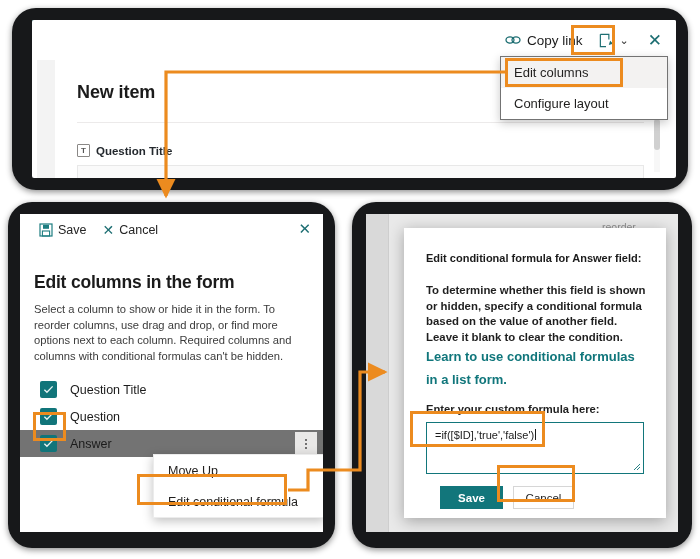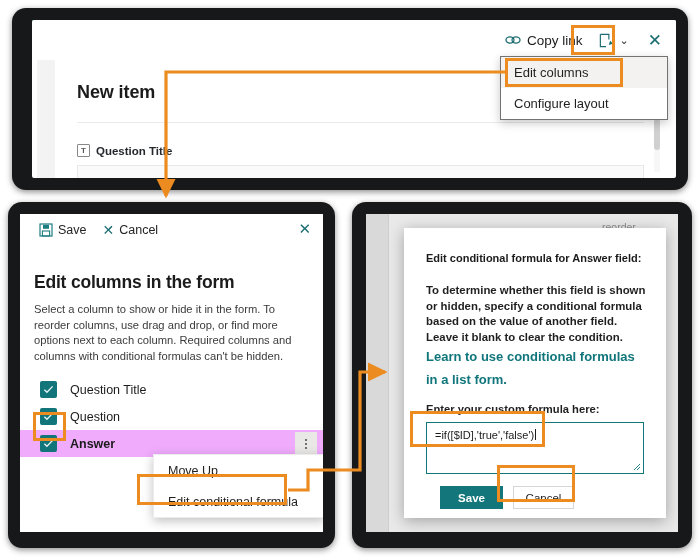--- a/index.html
+++ b/index.html
@@ -11,21 +11,21 @@
     overflow:hidden;
     position:relative;
     -webkit-font-smoothing:antialiased;
   }
   .stage{position:absolute;inset:0;}
 
   
   .frame{
     position:absolute;
     background:#17181a;
-    border-radius:14px;
+    border-radius:24px;
     box-shadow:0 2px 6px rgba(0,0,0,.45);
   }
   .frame-inner{
     position:absolute;
     overflow:hidden;
     background:#ffffff;
   }
 
   
   #top-frame{left:12px;top:8px;width:676px;height:182px;}
@@ -117,21 +117,21 @@
   }
   .pane-desc{
     padding:9px 16px 0 14px;
     font-size:11.2px;line-height:15.5px;color:#3b3b3b;
   }
   .col-list{margin-top:12px;}
   .col-row{
     height:27px;display:flex;align-items:center;
     padding-left:20px;box-sizing:border-box;position:relative;
   }
-  .col-row.sel{background:#f0abfc;font-weight:bold;}
+  .col-row.sel{background:#737373;}
   .cbx{
     width:17px;height:17px;background:#11757a;border-radius:2px;
     display:inline-flex;align-items:center;justify-content:center;flex:none;
   }
   .cbx svg{width:11px;height:11px;display:block;}
   .col-name{margin-left:13px;font-size:12.5px;color:#1b1b1b;}
   .kebab{
     position:absolute;right:6px;top:2px;width:22px;height:23px;
     background:#e9e8e7;display:flex;align-items:center;justify-content:center;
     cursor:pointer;

